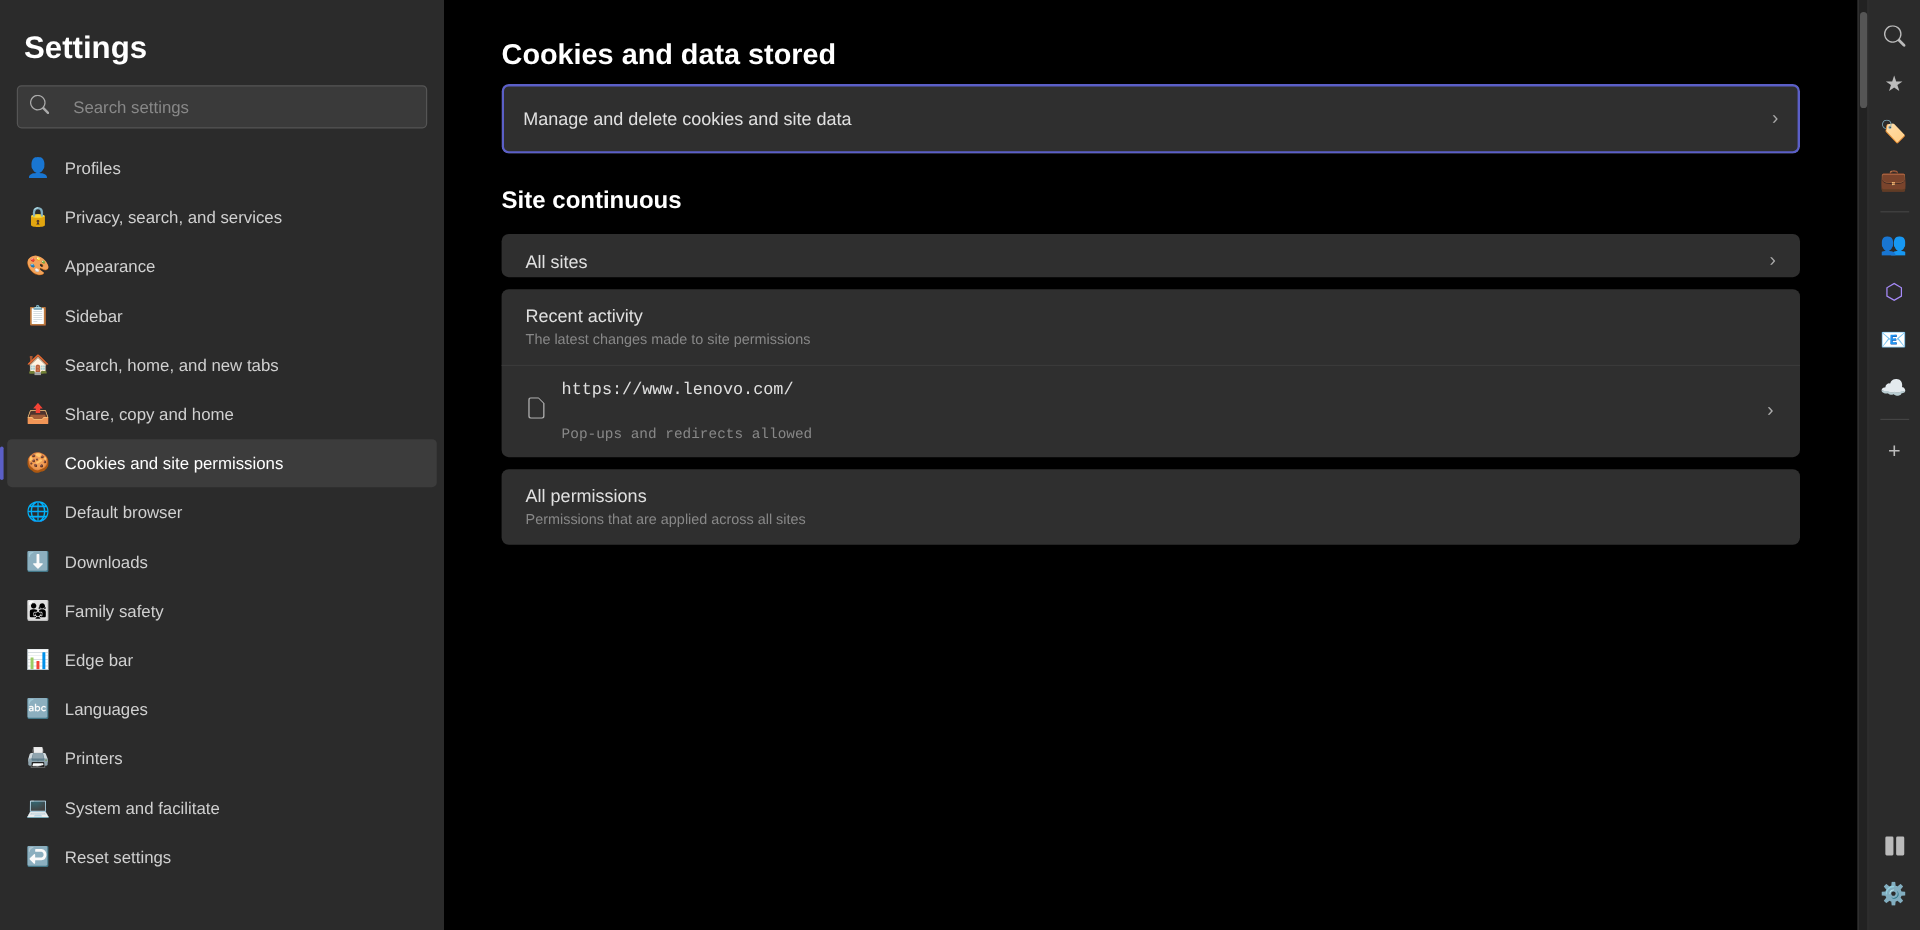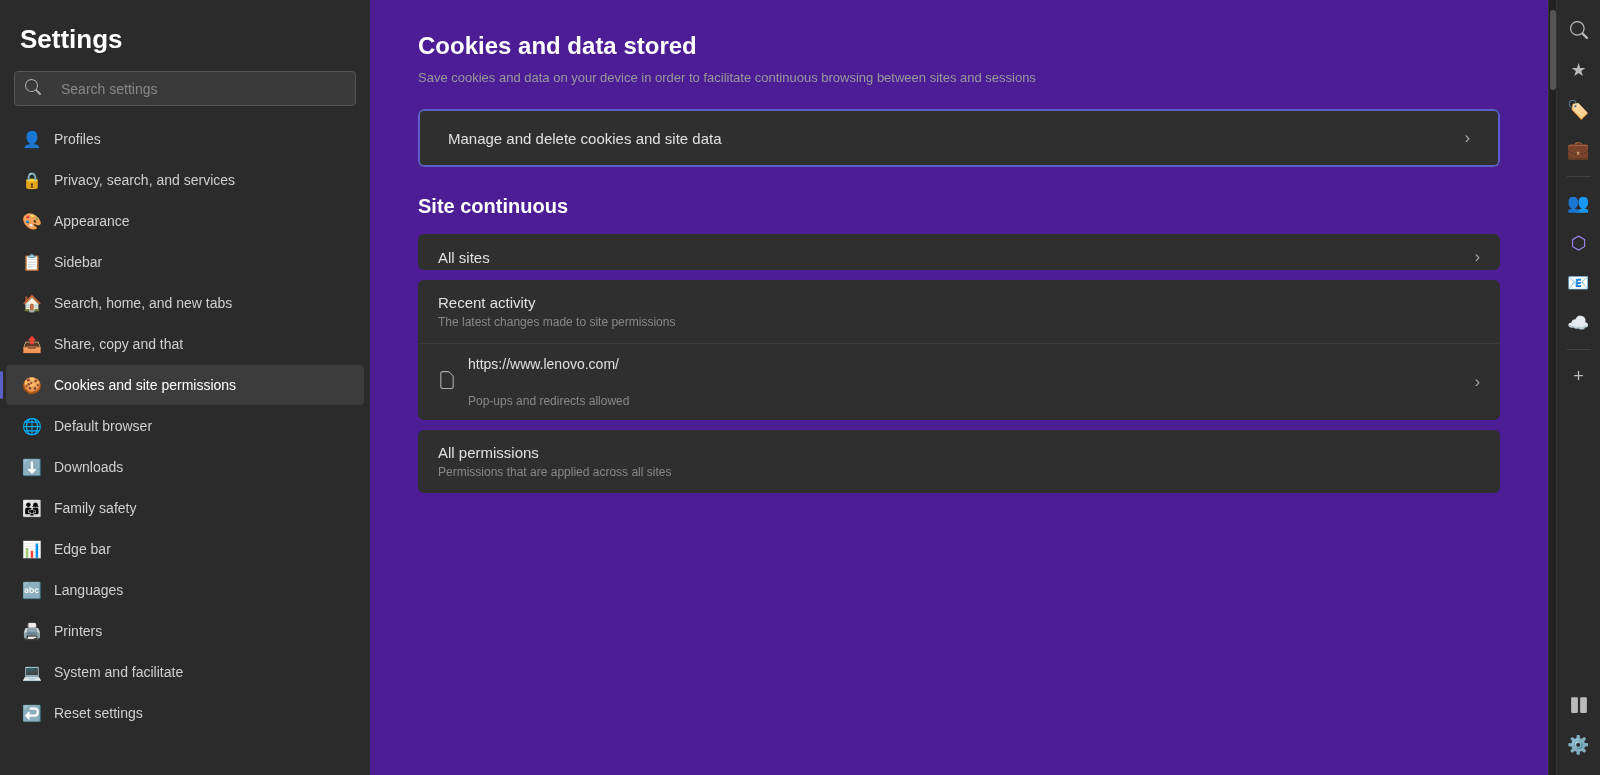--- a/index.html
+++ b/index.html
@@ -87,21 +87,21 @@
       display: flex;
       align-items: center;
       justify-content: center;
       font-size: 16px;
       flex-shrink: 0;
     }
 
     
     .main-content {
       flex: 1;
-      background: #4c1d95;
+      background: #000000;
       padding: 32px 48px;
       overflow-y: auto;
       position: relative;
     }
 
     .page-title {
       font-size: 24px;
       font-weight: 600;
       color: #ffffff;
       margin-bottom: 10px;
@@ -115,21 +115,21 @@
     .card {
       background: #2f2f2f;
       border-radius: 6px;
       margin-bottom: 12px;
       overflow: hidden;
     }
     .card-link {
       display: flex;
       align-items: center;
       justify-content: space-between;
-      padding: 18px 28px;
+      padding: 18px 16px;
       cursor: pointer;
       color: #e0e0e0;
       font-size: 15px;
       font-weight: 500;
       border-radius: 6px;
       border: 2px solid transparent;
     }
     .card-link.highlighted {
       border: 2px solid #5b5fc7;
     }
@@ -168,20 +168,21 @@
       padding: 0 20px 14px 20px;
     }
 
     .site-entry {
       display: flex;
       align-items: center;
       padding: 12px 20px;
       cursor: pointer;
       gap: 12px;
       border-top: 1px solid #3a3a3a;
+      font-family: Liberation Mono, monospace;
     }
     .site-icon {
       font-size: 18px;
       color: #aaa;
     }
     .site-info { flex: 1; }
     .site-url {
       font-size: 14px;
       font-weight: 500;
       color: #e0e0e0;
@@ -267,21 +268,21 @@
       <div class="nav-item">
     <span class="nav-icon">📋</span>
     <span>Sidebar</span>
   </div>
       <div class="nav-item">
     <span class="nav-icon">🏠</span>
     <span>Search, home, and new tabs</span>
   </div>
       <div class="nav-item">
     <span class="nav-icon">📤</span>
-    <span>Share, copy and that</span>
+    <span>Share, copy and home</span>
   </div>
       <div class="nav-item active">
     <span class="nav-icon">🍪</span>
     <span>Cookies and site permissions</span>
   </div>
       <div class="nav-item">
     <span class="nav-icon">🌐</span>
     <span>Default browser</span>
   </div>
       <div class="nav-item">
@@ -310,21 +311,20 @@
   </div>
       <div class="nav-item">
     <span class="nav-icon">↩️</span>
     <span>Reset settings</span>
   </div>
     </div>
 </div>
 
 <div class="main-content">
   <div class="page-title">Cookies and data stored</div>
-  <div class="page-subtitle">Save cookies and data on your device in order to facilitate continuous browsing between sites and sessions</div>
 
   <div class="card">
     <div class="card-link highlighted">
       <span>Manage and delete cookies and site data</span>
       <span class="chevron-right">›</span>
     </div>
   </div>
 
   <div class="section-title">Site continuous</div>
 

